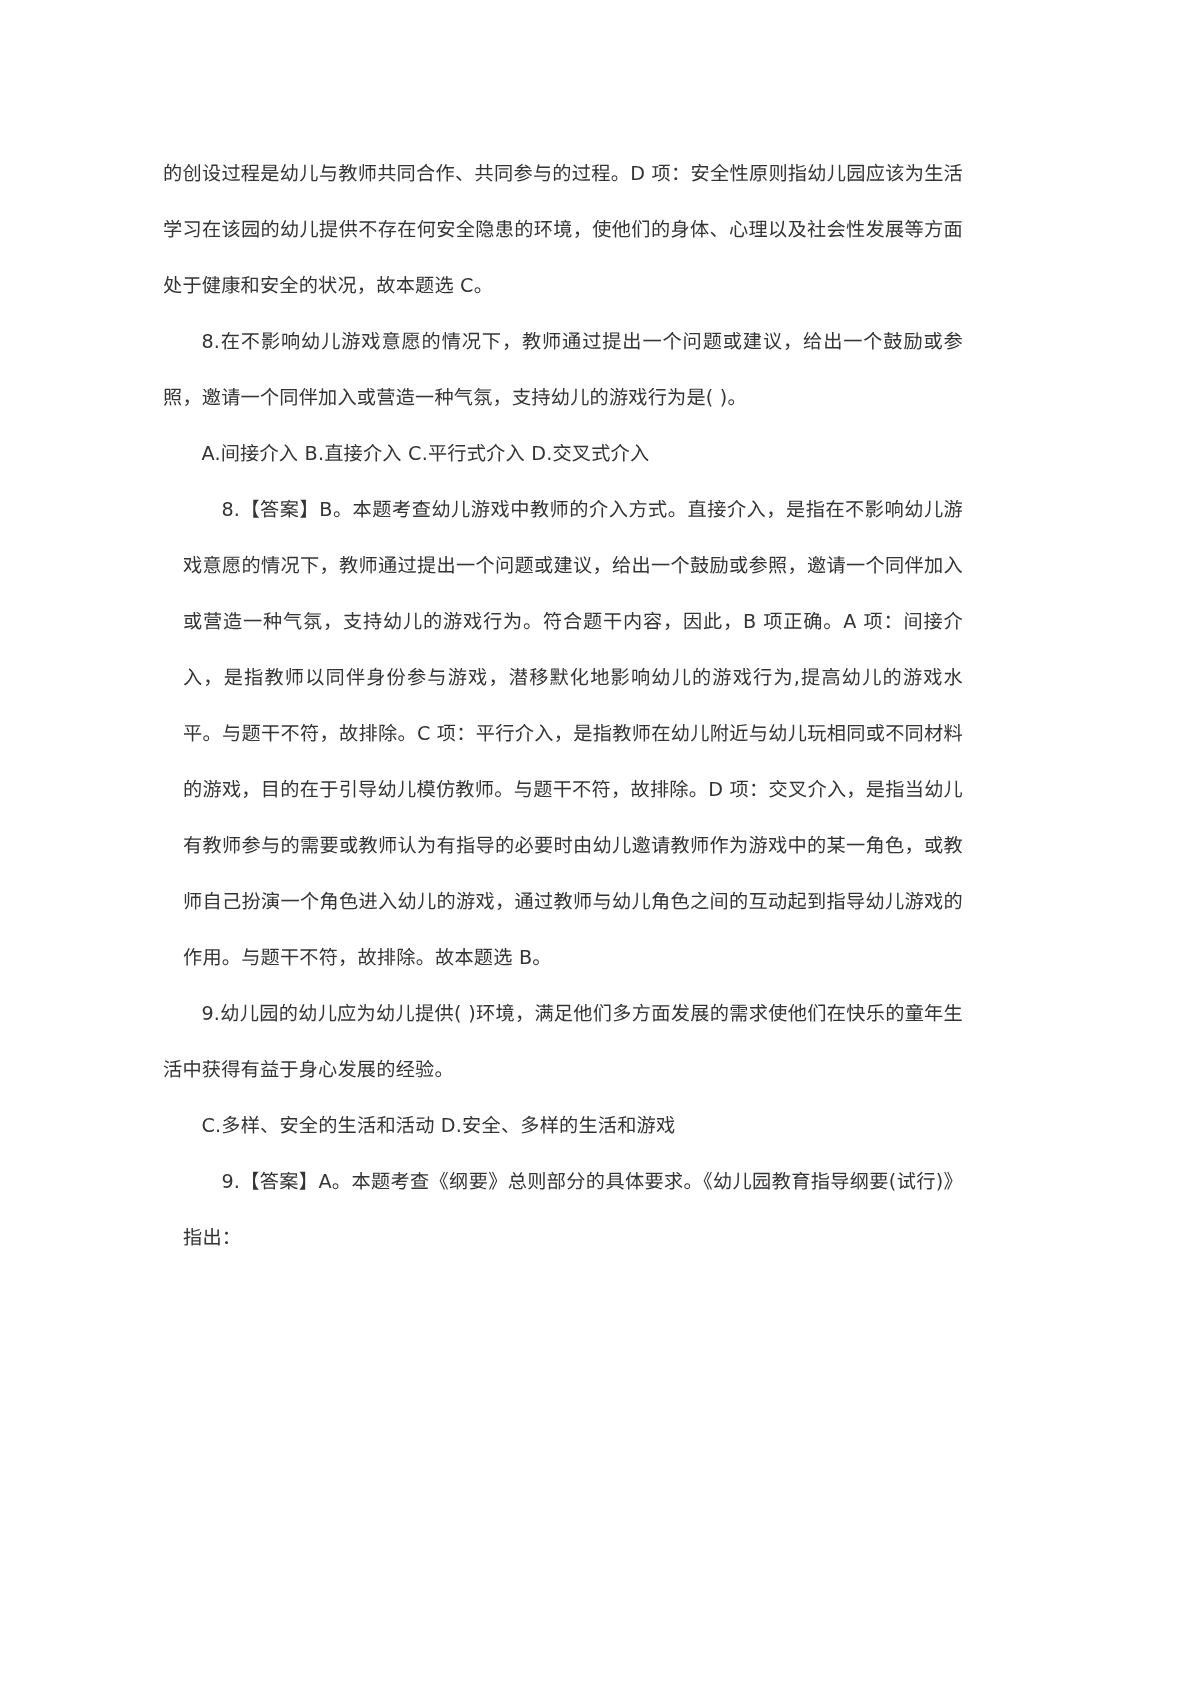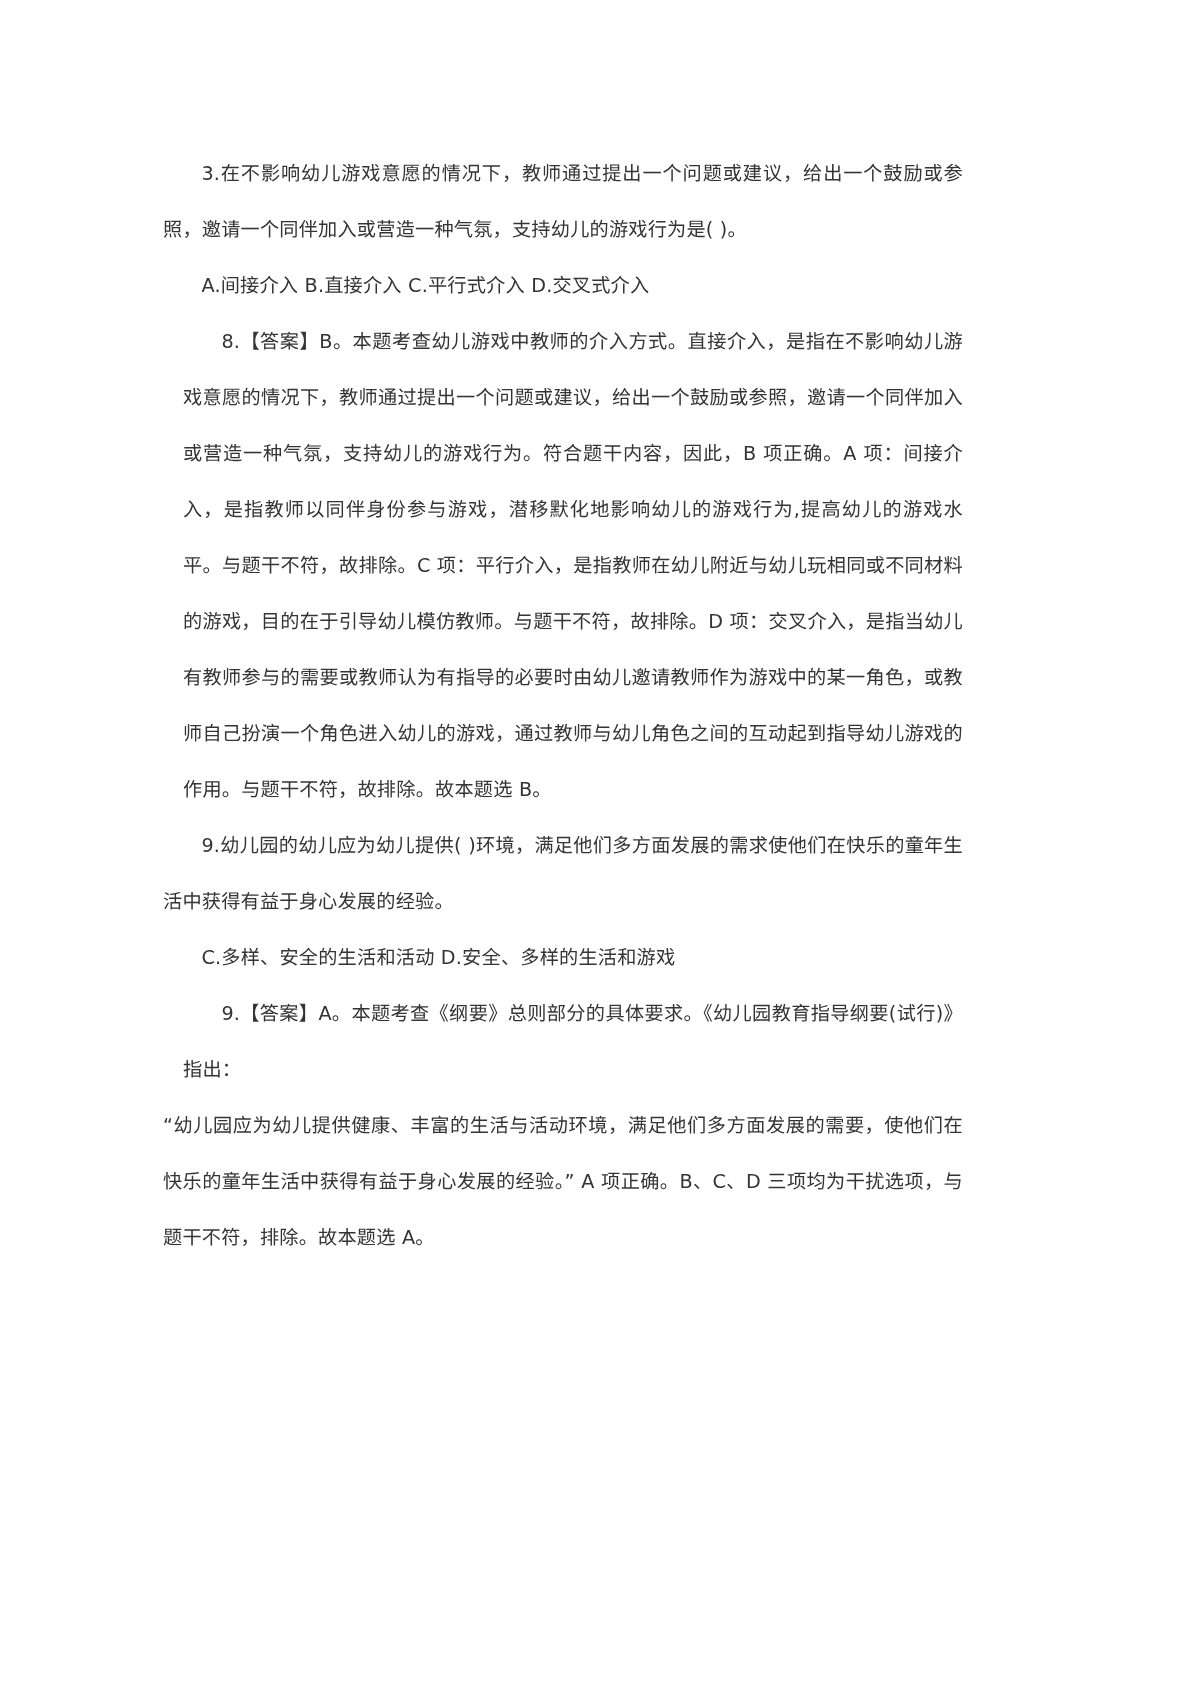--- a/index.html
+++ b/index.html
@@ -50,30 +50,30 @@
   .para.quote {
     text-indent: 0;
   }
 </style>
 </head>
 <body>
 
 <div class="page">
   <div class="content">
 
+    <p class="para">的创设过程是幼儿与教师共同合作、共同参与的过程。D 项：安全性原则指幼儿园应该为生活学习在该园的幼儿提供不存在何安全隐患的环境，使他们的身体、心理以及社会性发展等方面处于健康和安全的状况，故本题选 C。</p>
 
-    <p class="para indent">3.在不影响幼儿游戏意愿的情况下，教师通过提出一个问题或建议，给出一个鼓励或参照，邀请一个同伴加入或营造一种气氛，支持幼儿的游戏行为是( )。</p>
+    <p class="para indent">8.在不影响幼儿游戏意愿的情况下，教师通过提出一个问题或建议，给出一个鼓励或参照，邀请一个同伴加入或营造一种气氛，支持幼儿的游戏行为是( )。</p>
 
     <p class="para opts">A.间接介入  B.直接介入  C.平行式介入  D.交叉式介入</p>
 
     <p class="para answer">8.【答案】B。本题考查幼儿游戏中教师的介入方式。直接介入，是指在不影响幼儿游戏意愿的情况下，教师通过提出一个问题或建议，给出一个鼓励或参照，邀请一个同伴加入或营造一种气氛，支持幼儿的游戏行为。符合题干内容，因此，B 项正确。A 项：间接介入，是指教师以同伴身份参与游戏，潜移默化地影响幼儿的游戏行为,提高幼儿的游戏水平。与题干不符，故排除。C 项：平行介入，是指教师在幼儿附近与幼儿玩相同或不同材料的游戏，目的在于引导幼儿模仿教师。与题干不符，故排除。D 项：交叉介入，是指当幼儿有教师参与的需要或教师认为有指导的必要时由幼儿邀请教师作为游戏中的某一角色，或教师自己扮演一个角色进入幼儿的游戏，通过教师与幼儿角色之间的互动起到指导幼儿游戏的作用。与题干不符，故排除。故本题选 B。</p>
 
     <p class="para indent">9.幼儿园的幼儿应为幼儿提供( )环境，满足他们多方面发展的需求使他们在快乐的童年生活中获得有益于身心发展的经验。</p>
 
 
     <p class="para opts">C.多样、安全的生活和活动  D.安全、多样的生活和游戏</p>
 
     <p class="para answer">9.【答案】A。本题考查《纲要》总则部分的具体要求。《幼儿园教育指导纲要(试行)》指出：</p>
 
-    <p class="para quote">“幼儿园应为幼儿提供健康、丰富的生活与活动环境，满足他们多方面发展的需要，使他们在快乐的童年生活中获得有益于身心发展的经验。” A 项正确。B、C、D 三项均为干扰选项，与题干不符，排除。故本题选 A。</p>
 
   </div>
 </div>
 
 </body></html>

